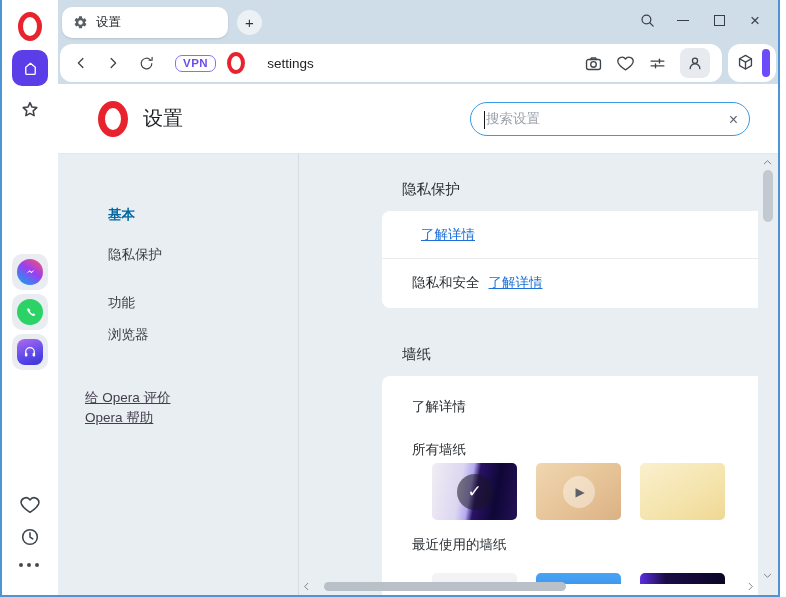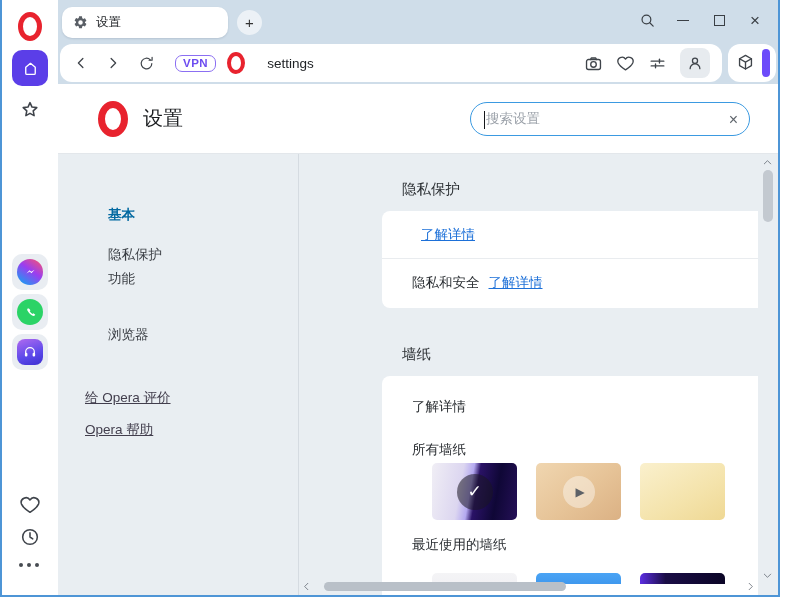--- a/index.html
+++ b/index.html
@@ -291,24 +291,24 @@
         <input value="" placeholder="搜索设置" style="">
         <span class="caret"></span>
         <span class="clear-btn">×</span>
       </span>
     </div>
 
     <div class="s-body">
       <div class="s-nav">
         <span class="nav-item active" style="top:52px">基本</span>
         <span class="nav-item" style="top:92px">隐私保护</span>
-        <span class="nav-item" style="top:116px">功能</span>
+        <span class="nav-item" style="top:140px">功能</span>
         <span class="nav-item" style="top:172px">浏览器</span>
         <span class="nav-link" style="top:235px">给 Opera 评价</span>
-        <span class="nav-link" style="top:267px">Opera 帮助</span>
+        <span class="nav-link" style="top:255px">Opera 帮助</span>
       </div>
 
       <div class="s-content">
         <div class="sec-h" style="top:26px">隐私保护</div>
         <div class="card card1">
           <div class="crow sep">
             <a class="learn">了解详情</a>
           </div>
           <div class="crow">
             <span>隐私和安全</span>

